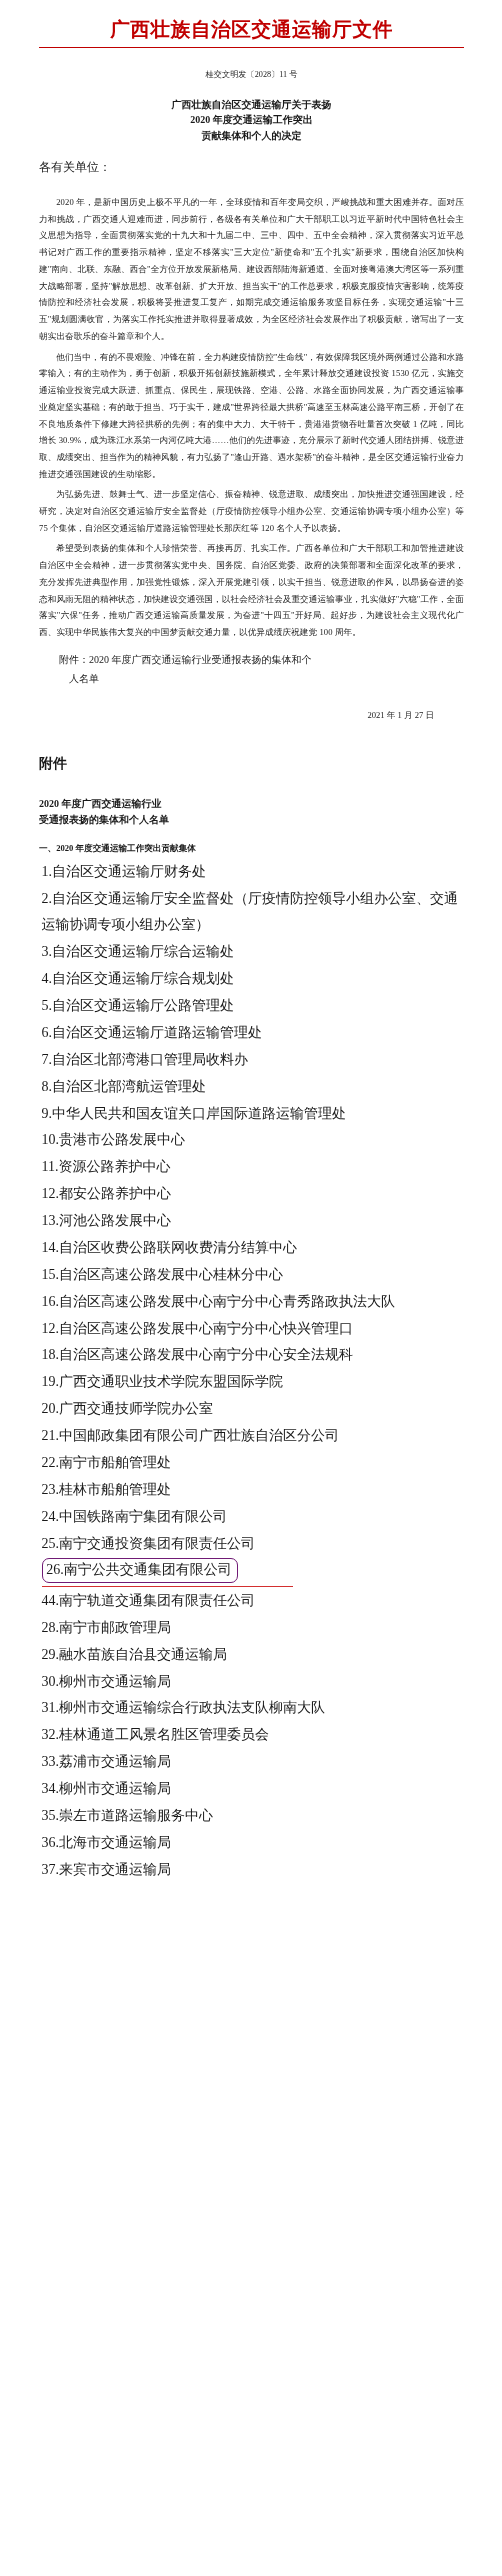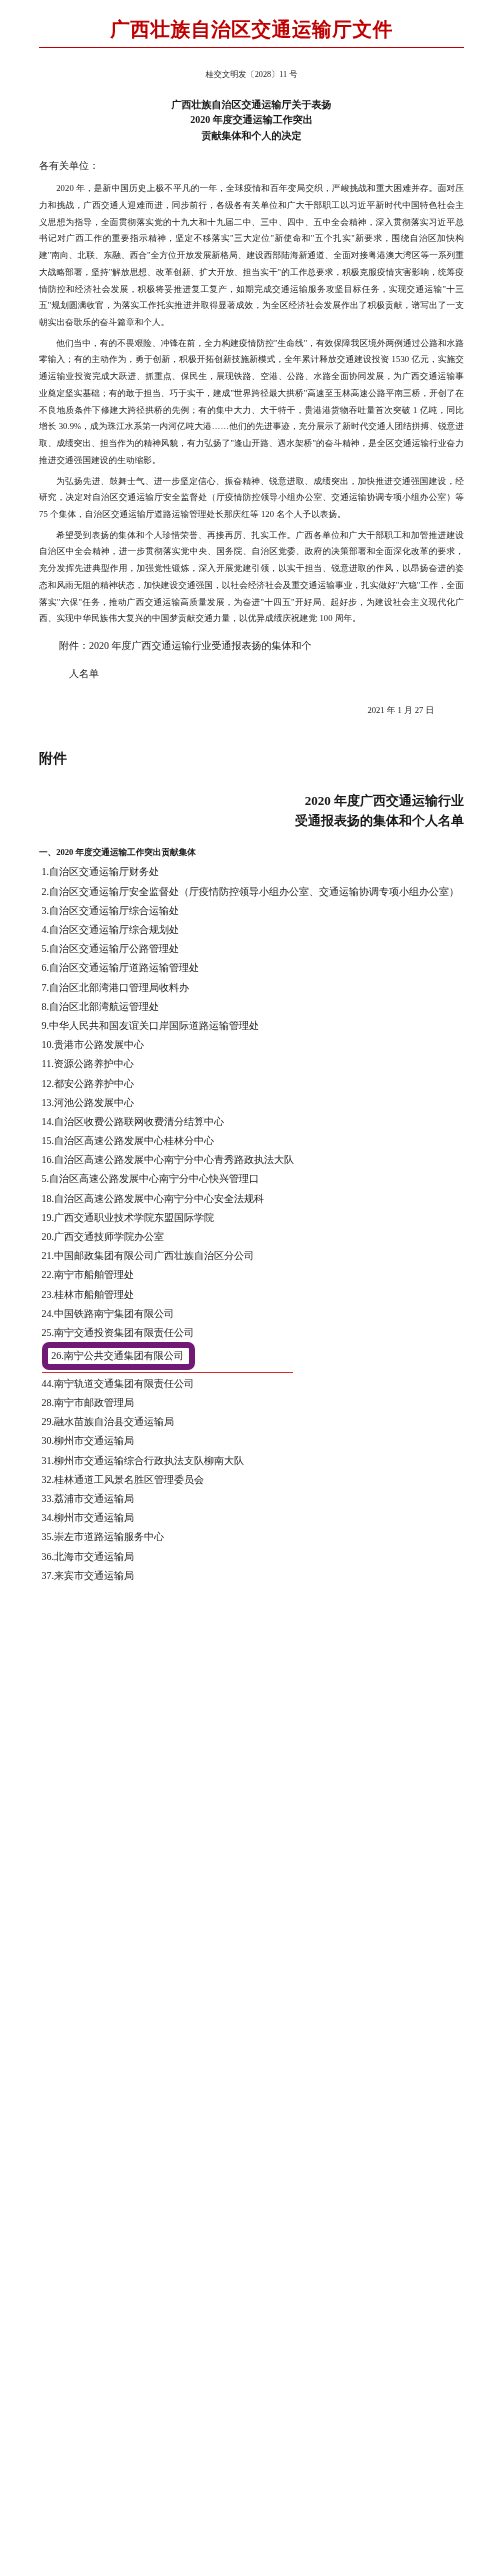--- a/index.html
+++ b/index.html
@@ -51,89 +51,88 @@
   .doc-title {
     text-align: center;
     font-weight: bold;
     font-size: 10px;
     line-height: 1.55;
     margin: 0 14px 12.7px 14px;
   }
   .doc-title div { white-space: nowrap; }
   
   .salutation {
-    font-size: 10px;
-    margin: 0 0 5px 0;
+    font-size: 12px;
+    margin: 0 0 15px 0;
     line-height: 1.9;
   }
   p.para {
     font-size: 8.6px;
     line-height: 1.95;
     margin: 0 0 3.8px 0;
     text-indent: 2em;
     text-align: justify;
     letter-spacing: 0.1px;
   }
   .attach-note {
     font-size: 10px;
     line-height: 1.95;
     margin: 9px 0 0 0;
     text-indent: 2em;
     text-align: justify;
   }
   .attach-note .sub {
     display: block;
     text-indent: 3em;
-    margin-top: 8px;
   }
   .sign-date {
     font-size: 8.6px;
     text-align: right;
     margin: 21.6px 30px 0 0;
   }
   
   .appendix-label {
     font-size: 14px;
     font-weight: bold;
     margin: 33px 0 23px 0;
   }
   .appendix-title {
-    text-align: right;
-    font-weight: bold;
-    font-size: 13px;
+    text-align: left;
+    font-weight: bold;
+    font-size: 10px;
     line-height: 1.6;
     margin: 0 0 11.4px 0;
   }
   .appendix-title div { white-space: nowrap; }
   .section-heading {
     font-size: 8.6px;
     font-weight: bold;
     margin: 6.3px 0 2.5px 0;
     line-height: 1.9;
   }
   ol.list {
     list-style: none;
     margin: 0;
     padding: 0;
   }
   ol.list li {
-    font-size: 10px;
+    font-size: 14px;
     line-height: 1.92;
     padding-left: 2.5px;
     text-indent: 0;
     white-space: normal;
   }
   
   li.highlight {
     position: relative;
     display: block;
   }
   li.highlight .hl-inner {
     display: inline-block;
-    border: 6px solid #701a75;
+    border: 1px solid #701a75;
     border-radius: 7px;
     padding: 0px 5.7px 0.6px 3.8px;
     line-height: 1.55;
   }
   .underline-red {
     display: block;
     border-bottom: 1.1px solid #d32f2f;
     width: 251px;
     margin: 1.3px 0 1.3px 0;
     height: 0;
@@ -190,21 +189,21 @@
       <li>7.自治区北部湾港口管理局收料办</li>
       <li>8.自治区北部湾航运管理处</li>
       <li>9.中华人民共和国友谊关口岸国际道路运输管理处</li>
       <li>10.贵港市公路发展中心</li>
       <li>11.资源公路养护中心</li>
       <li>12.都安公路养护中心</li>
       <li>13.河池公路发展中心</li>
       <li>14.自治区收费公路联网收费清分结算中心</li>
       <li>15.自治区高速公路发展中心桂林分中心</li>
       <li>16.自治区高速公路发展中心南宁分中心青秀路政执法大队</li>
-      <li>5.自治区高速公路发展中心南宁分中心快兴管理口</li>
+      <li>12.自治区高速公路发展中心南宁分中心快兴管理口</li>
       <li>18.自治区高速公路发展中心南宁分中心安全法规科</li>
       <li>19.广西交通职业技术学院东盟国际学院</li>
       <li>20.广西交通技师学院办公室</li>
       <li>21.中国邮政集团有限公司广西壮族自治区分公司</li>
       <li>22.南宁市船舶管理处</li>
       <li>23.桂林市船舶管理处</li>
       <li>24.中国铁路南宁集团有限公司</li>
       <li>25.南宁交通投资集团有限责任公司</li>
       <li class="highlight"><span class="hl-inner">26.南宁公共交通集团有限公司</span><span class="underline-red"></span></li>
       <li>44.南宁轨道交通集团有限责任公司</li>

